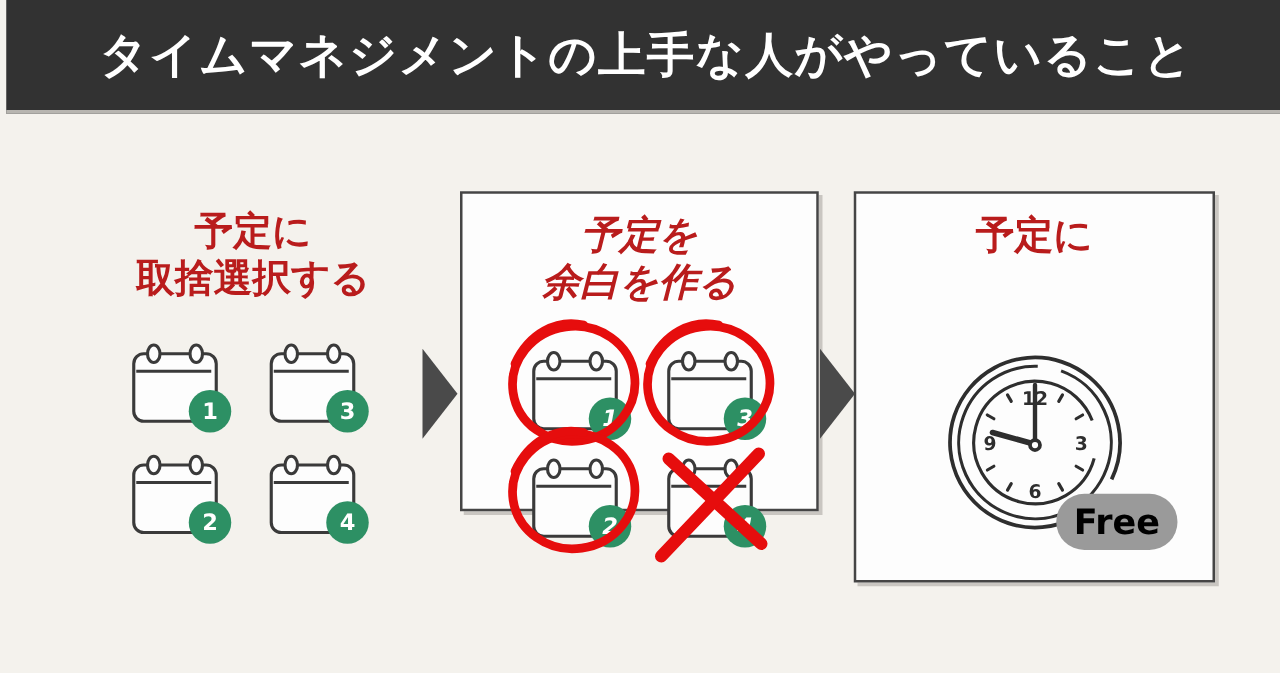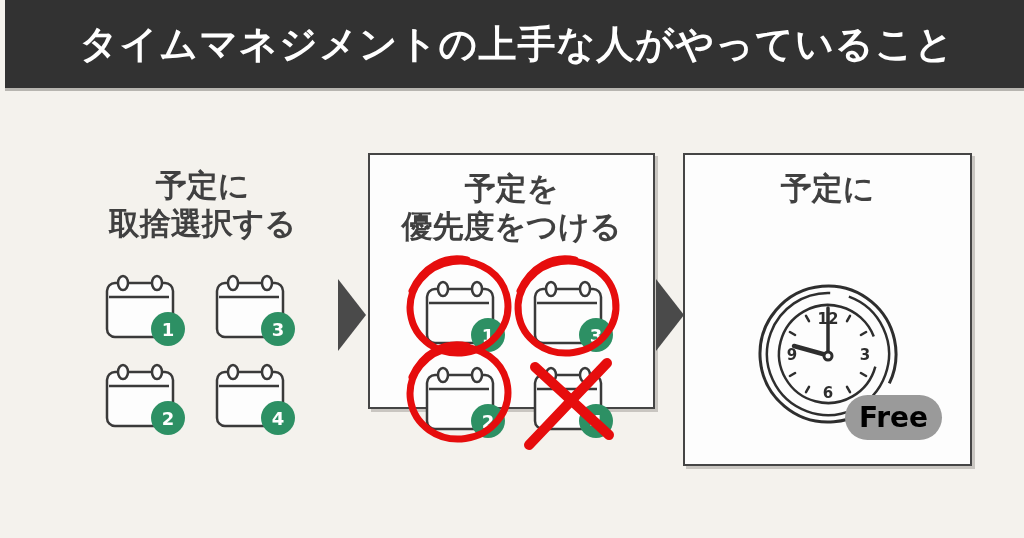--- a/index.html
+++ b/index.html
@@ -23,25 +23,25 @@
 
   
   .panel{position:absolute;}
   .panel-boxed{
     background:#fdfdfd;border:2px solid #454545;
     box-shadow:3px 3px 0 rgba(120,118,112,.35);
     box-sizing:border-box;
   }
   .panel-title{
     position:absolute;left:0;top:0;width:100%;text-align:center;
-    color:#404040;font-weight:800;font-size:31px;line-height:38px;
+    color:#b91c1c;font-weight:800;font-size:31px;line-height:38px;
   }
   #panel1{left:60px;top:160px;width:285px;height:300px;}
   #panel1 .panel-title{top:6px;}
-  #panel2{left:368px;top:153px;width:287px;height:256px;}
+  #panel2{left:368px;top:153px;width:287px;height:256px;font-style:italic;}
   #panel2 .panel-title{top:14px;}
   #panel3{left:683px;top:153px;width:289px;height:313px;}
   #panel3 .panel-title{top:14px;}
 
   
   .arrow{
     position:absolute;width:0;height:0;z-index:6;
     border-top:36px solid transparent;border-bottom:36px solid transparent;
     border-left:28px solid #4a4a4a;
   }
@@ -122,21 +122,21 @@
       </svg>
       <div class="badge">4</div>
     </div>
   </div>
 
   <div class="arrow" id="arrow1"></div>
 
   <div class="panel panel-boxed" id="panel2">
     <div class="panel-title">
       <div>予定を</div>
-      <div>優先度をつける</div>
+      <div>余白を作る</div>
     </div>
 
     <div class="cal" style="left:55px;top:124px;">
       <svg width="70" height="66" viewBox="0 0 70 66">
         <rect x="2" y="10" width="66" height="54" rx="8" fill="#fdfdfd" stroke="#3a3a3a" stroke-width="2.5"></rect>
         <line x1="4" y1="24" x2="64" y2="24" stroke="#3a3a3a" stroke-width="2.5"></line>
         <ellipse cx="18" cy="10" rx="5" ry="7" fill="#fdfdfd" stroke="#3a3a3a" stroke-width="2.5"></ellipse>
         <ellipse cx="52" cy="10" rx="5" ry="7" fill="#fdfdfd" stroke="#3a3a3a" stroke-width="2.5"></ellipse>
       </svg>
       <div class="badge">1</div>

